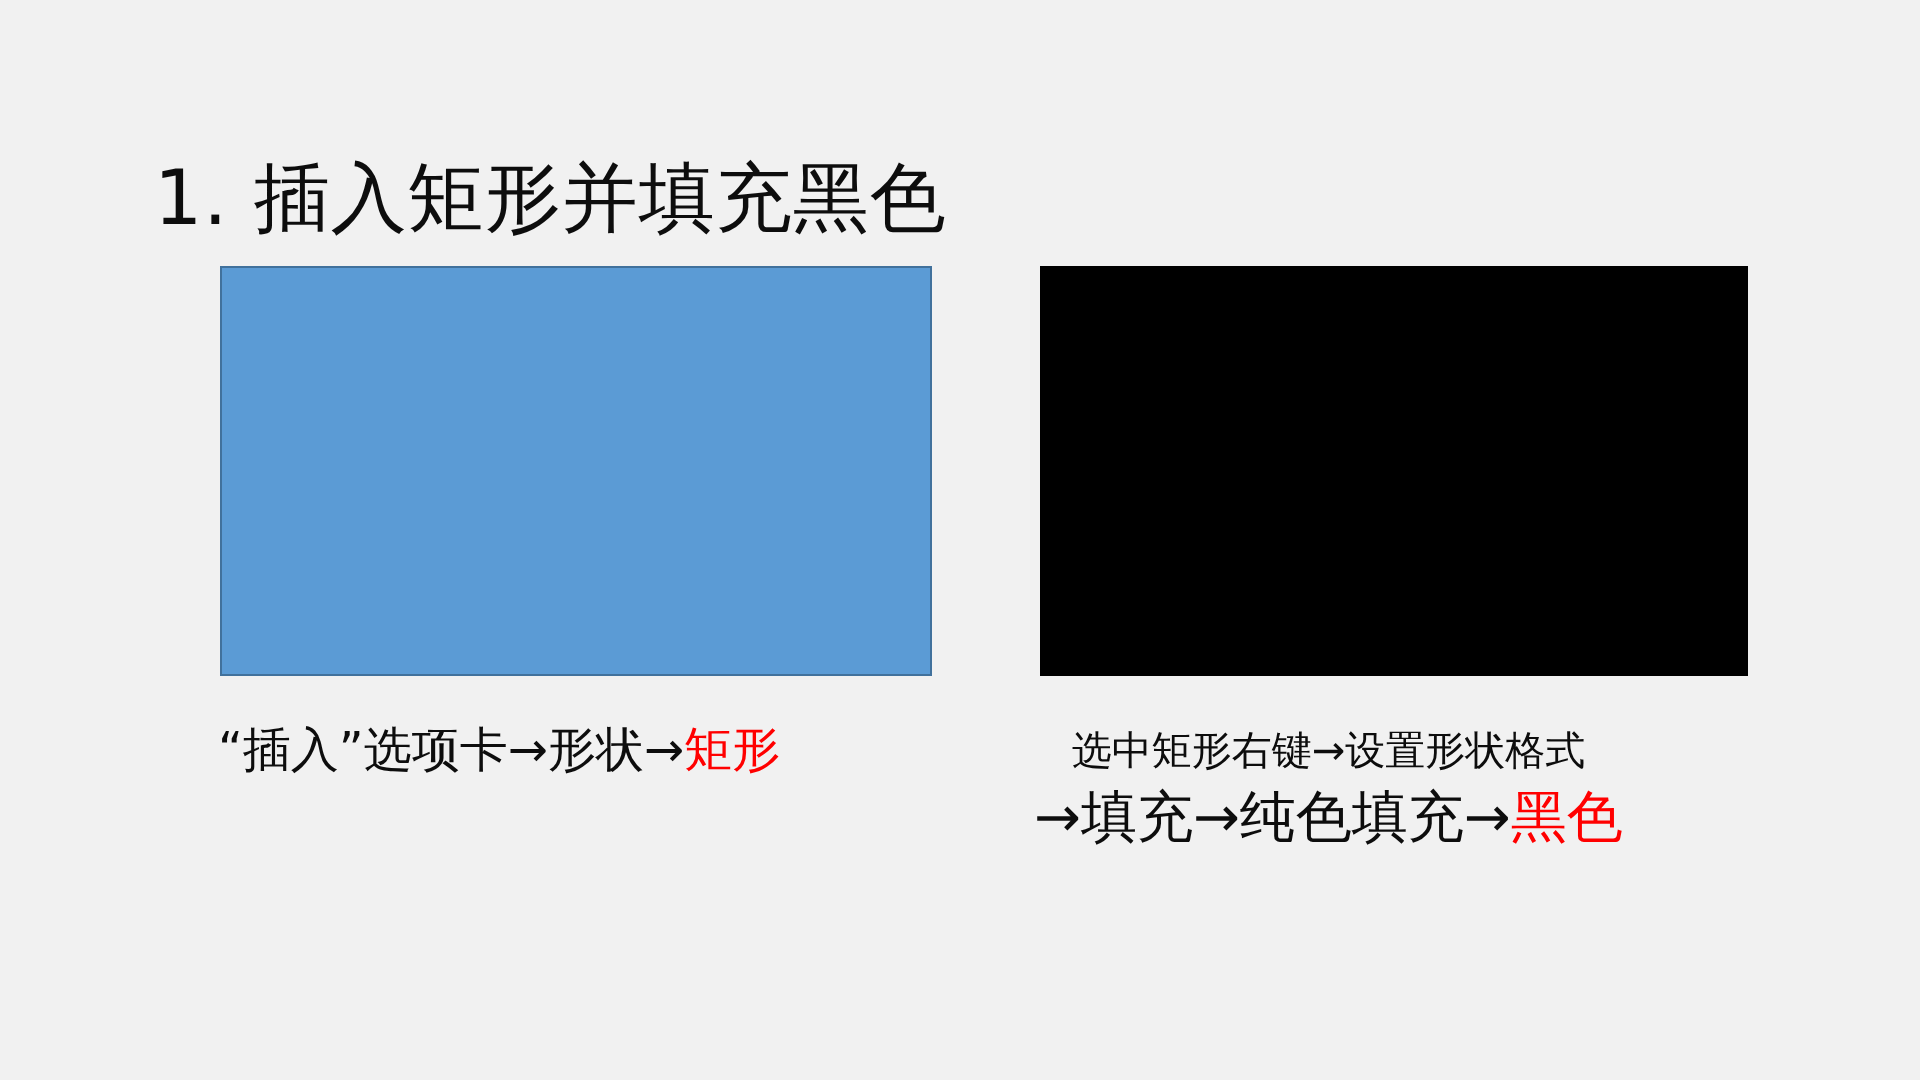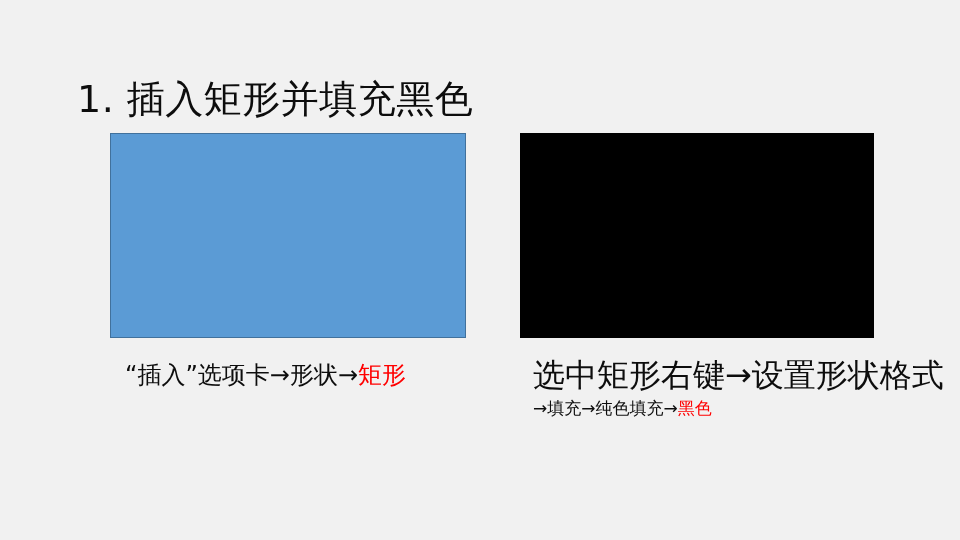--- a/index.html
+++ b/index.html
@@ -12,20 +12,21 @@
     overflow: hidden;
     background: #f1f1f1;
     font-family: "DejaVu Sans", "Liberation Sans", sans-serif;
     -webkit-font-smoothing: antialiased;
   }
   .slide {
     position: relative;
     width: 960px;
     height: 540px;
     background: #f1f1f1;
+    text-align: center;
   }
 
   
   .slide-title {
     position: absolute;
     left: 77px;
     top: 50px;
     font-size: 38px;
     line-height: 48px;
     color: #0d0d0d;
@@ -54,39 +55,38 @@
     height: 205px;
     background: #000000;
     border: 1px solid #000000;
   }
 
   
   .caption {
     position: absolute;
     color: #0d0d0d;
     white-space: nowrap;
-    margin-left: 16px;
   }
   .caption-left {
     left: 109px;
     top: 358px;
     font-size: 24px;
     line-height: 34px;
   }
   .caption-right {
     left: 517px;
     top: 358px;
   }
   .caption-right .cap-line-1 {
-    font-size: 32px;
+    font-size: 20px;
     line-height: 34px;
   }
   .caption-right .cap-line-2,
   .caption-right .cap-line-3 {
-    font-size: 17px;
+    font-size: 28px;
     line-height: 33px;
   }
   .hl-red {
     color: #ff0000;
   }
 </style>
 </head>
 <body>
 
 <div class="slide">

